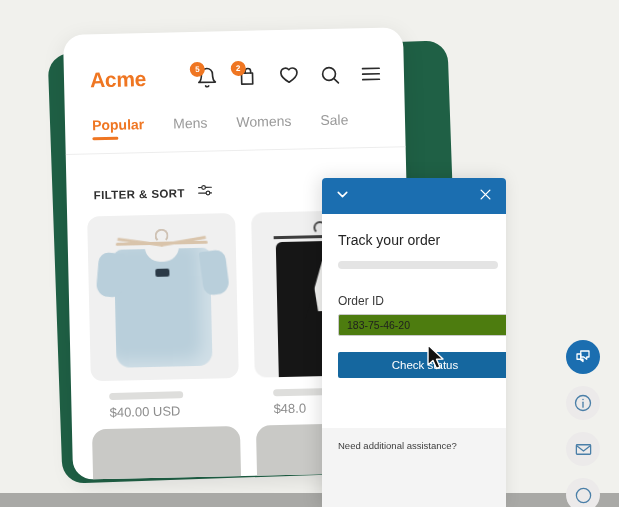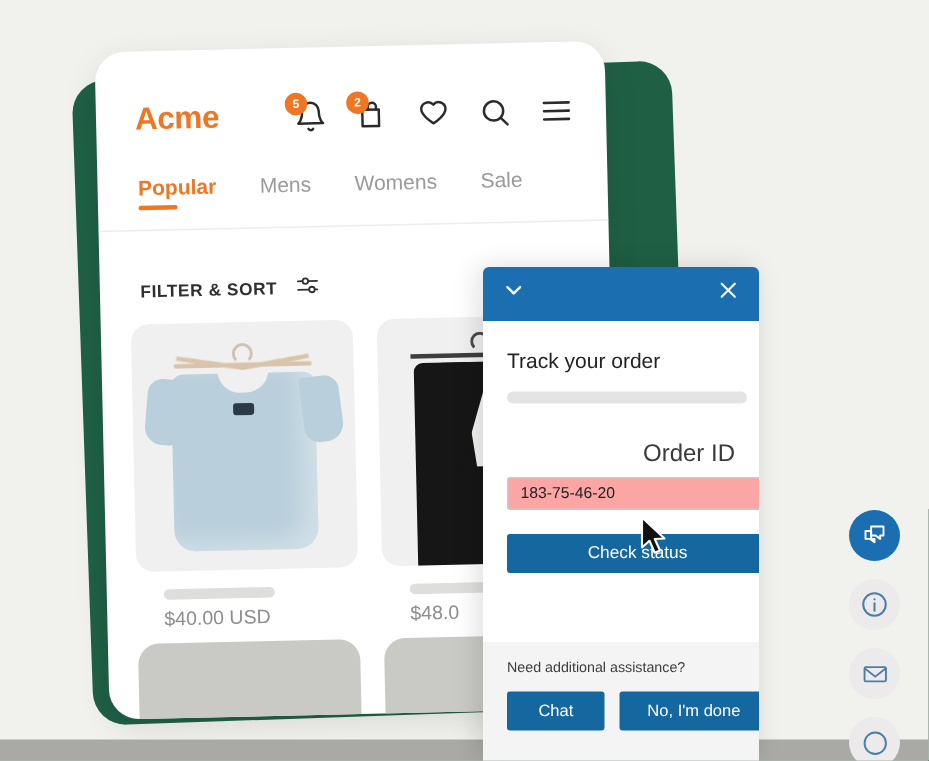--- a/index.html
+++ b/index.html
@@ -329,29 +329,28 @@
     color: #242424;
     margin-bottom: 13px;
   }
   .chat-skel {
     width: 160px; height: 8px;
     border-radius: 5px;
     background: #e4e4e4;
     margin-bottom: 25px;
   }
   .field-label {
-    font-size: 16px;
+    font-size: 12px;
     color: #3a3a3a;
     margin-bottom: 6px;
-    text-align: right;
   }
   .order-input {
     width: 174px; height: 22px;
     border: 1px solid #c9c9c9;
-    background: #fca5a5;
+    background: #4d7c0f;
     border-radius: 2px;
     font-size: 10.5px;
     color: #1f1f1f;
     padding: 0 8px;
     font-family: "Liberation Sans", sans-serif;
     outline: none;
   }
   .check-btn {
     margin-top: 16px;
     width: 174px; height: 26px;
@@ -367,21 +366,20 @@
     position: absolute;
     left: 0; bottom: 0;
     width: 206px;
     padding: 12px 16px 0 16px;
     background: #f4f4f4;
     height: 79px;
   }
   .assist-text {
     font-size: 9.5px;
     color: #3d3d3d;
-    margin-bottom: 10px;
   }
   .footer-btns { display: flex; gap: 10px; }
   .fbtn {
     background: #15679f;
     color: #fff;
     border: none;
     height: 26px;
     border-radius: 2px;
     font-size: 11px;
     font-family: "Liberation Sans", sans-serif;
@@ -552,24 +550,20 @@
     <div class="chat-body">
       <div class="chat-title">Track your order</div>
       <div class="chat-skel"></div>
       <div class="field-label">Order ID</div>
       <input class="order-input" type="text" value="183-75-46-20" style="">
       <button class="check-btn">Check status</button>
     </div>
 
     <div class="chat-footer">
       <div class="assist-text">Need additional assistance?</div>
-      <div class="footer-btns">
-        <button class="fbtn chat">Chat</button>
-        <button class="fbtn done">No, I'm done</button>
-      </div>
     </div>
 
   </div>
 
   <div class="cursor">
     <svg width="20" height="28" viewBox="0 0 20 28">
       <path d="M2 1 L2 21 L7 16.5 L10.5 24.5 L14 23 L10.5 15.3 L17 15 Z" fill="#111111" stroke="#ffffff" stroke-width="1.4" stroke-linejoin="round"></path>
     </svg>
   </div>
 

